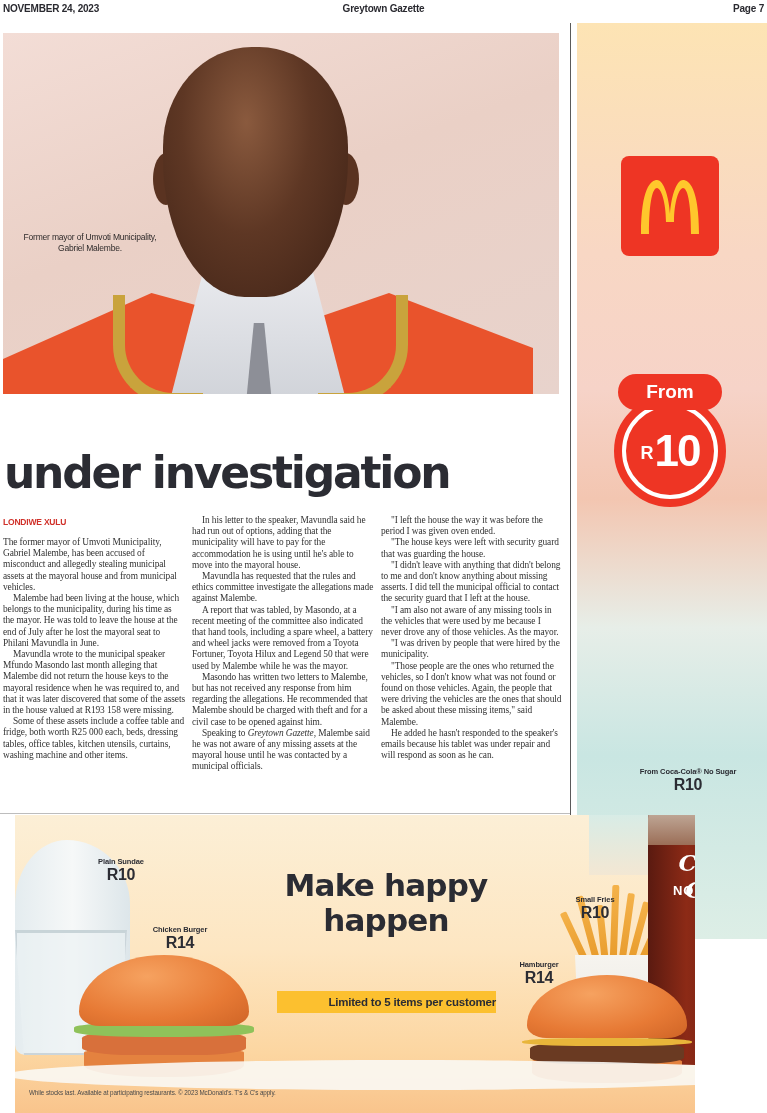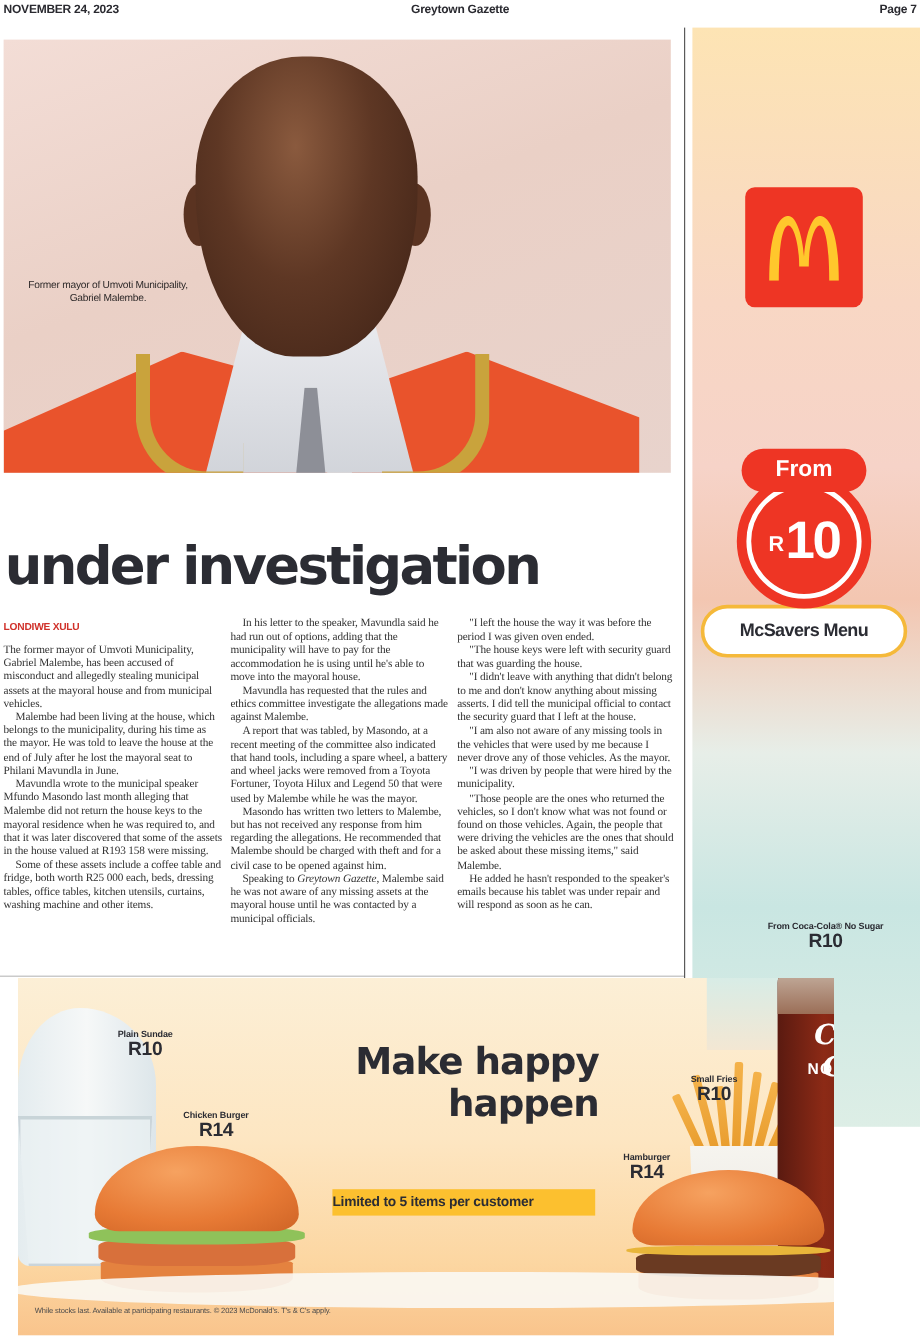--- a/index.html
+++ b/index.html
@@ -150,27 +150,27 @@
   .coke {
     position: absolute; left: 633px; top: -10px; width: 128px; height: 260px;
     background: linear-gradient(90deg,#5a1a10,#8c2a16 30%,#6e1f12 70%,#3e120a);
     border-radius: 14px 14px 30px 30px;
   }
   .coke .foam { position:absolute; left:0; top:0; width:100%; height:40px; background:linear-gradient(180deg,#c9b7a8,#9b6e57); border-radius:14px 14px 0 0; }
   .coke .brand { position:absolute; left:6px; top:44px; width:116px; text-align:center; color:#fff; font-family:"DejaVu Serif", serif; font-style:italic; font-weight:bold; font-size:23px; letter-spacing:-1px; }
   .coke .nosugar { position:absolute; left:6px; top:78px; width:116px; text-align:center; color:#fff; font-weight:bold; font-size:13px; letter-spacing:1px; }
 
   .slogan {
-    position: absolute; left: 258px; top: 53px; width: 226px; text-align: right;
+    position: absolute; left: 258px; top: 53px; width: 226px; text-align: center;
     font-family: "DejaVu Sans", sans-serif; font-weight: bold; font-size: 31px; line-height: 35px;
     color: #2b2c33; letter-spacing: -0.8px;
   }
   .limit {
     position: absolute; left: 262px; top: 176px; width: 219px; height: 22px;
-    background: #fcc02f; text-align: left; font-weight: bold; font-size: 11.5px; line-height: 22px; color: #2b2c33; letter-spacing: -0.2px;
+    background: #fcc02f; text-align: right; font-weight: bold; font-size: 11.5px; line-height: 22px; color: #2b2c33; letter-spacing: -0.2px;
   }
   .disclaimer {
     position: absolute; left: 14px; top: 274px; font-size: 6.3px; color: #4a4a4a; letter-spacing: -0.1px;
   }
 </style>
 </head>
 <body>
 
 <header class="masthead">
   <span>NOVEMBER 24, 2023</span>
@@ -235,21 +235,20 @@
       <path d="M4 56 C4 10, 14 2, 20 2 C27 2, 32 20, 33 36 C34 20, 39 2, 46 2 C52 2, 62 10, 62 56 L54 56 C54 22, 50 10, 46 10 C42 10, 37 24, 37 44 L29 44 C29 24, 24 10, 20 10 C16 10, 12 22, 12 56 Z" fill="#ffc72c"></path>
     </svg>
   </div>
   <div class="from-pill">From</div>
   <div class="price-circle">
     <div class="inner">
       <span class="r">R</span>
       <span class="num">10</span>
     </div>
   </div>
-  <div class="mcsavers">McSavers Menu</div>
 </aside>
 
 <section class="banner">
   <div class="sky"></div>
 
   <div class="sundae"></div>
   <div class="sundae-cup"></div>
 
   <div class="item-label" style="left:76px; top:42px; width:60px;">
     <div class="name">Plain Sundae</div>

